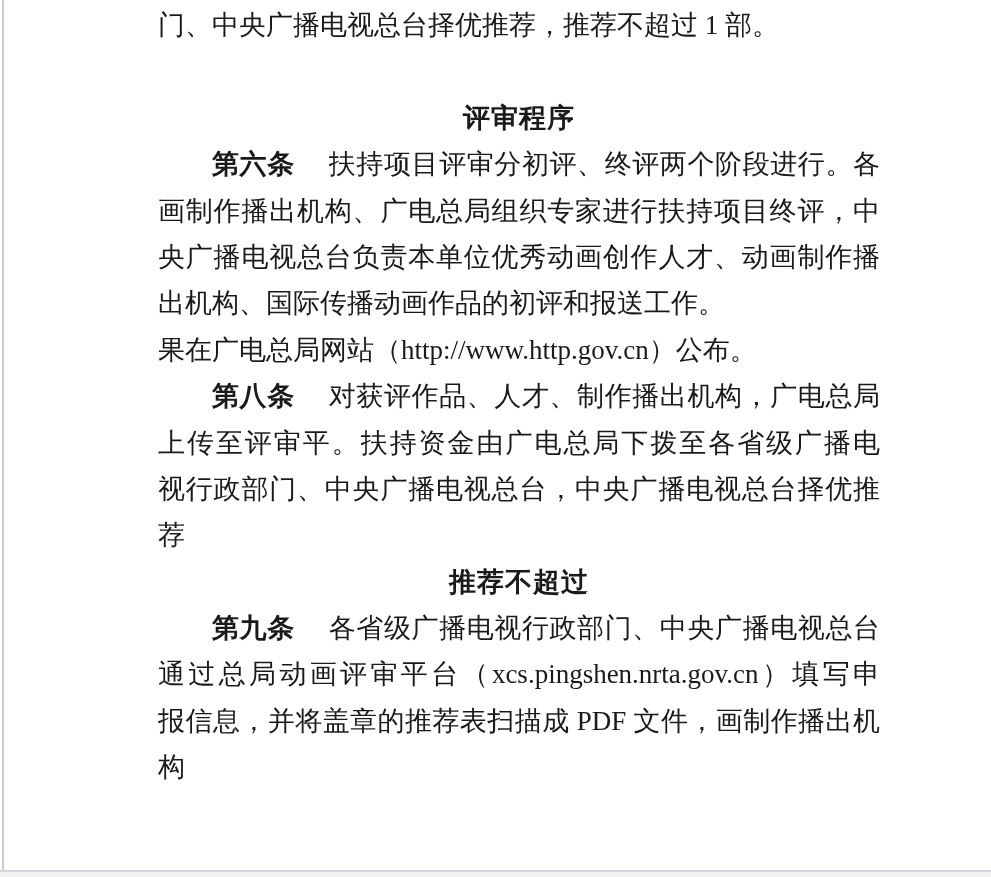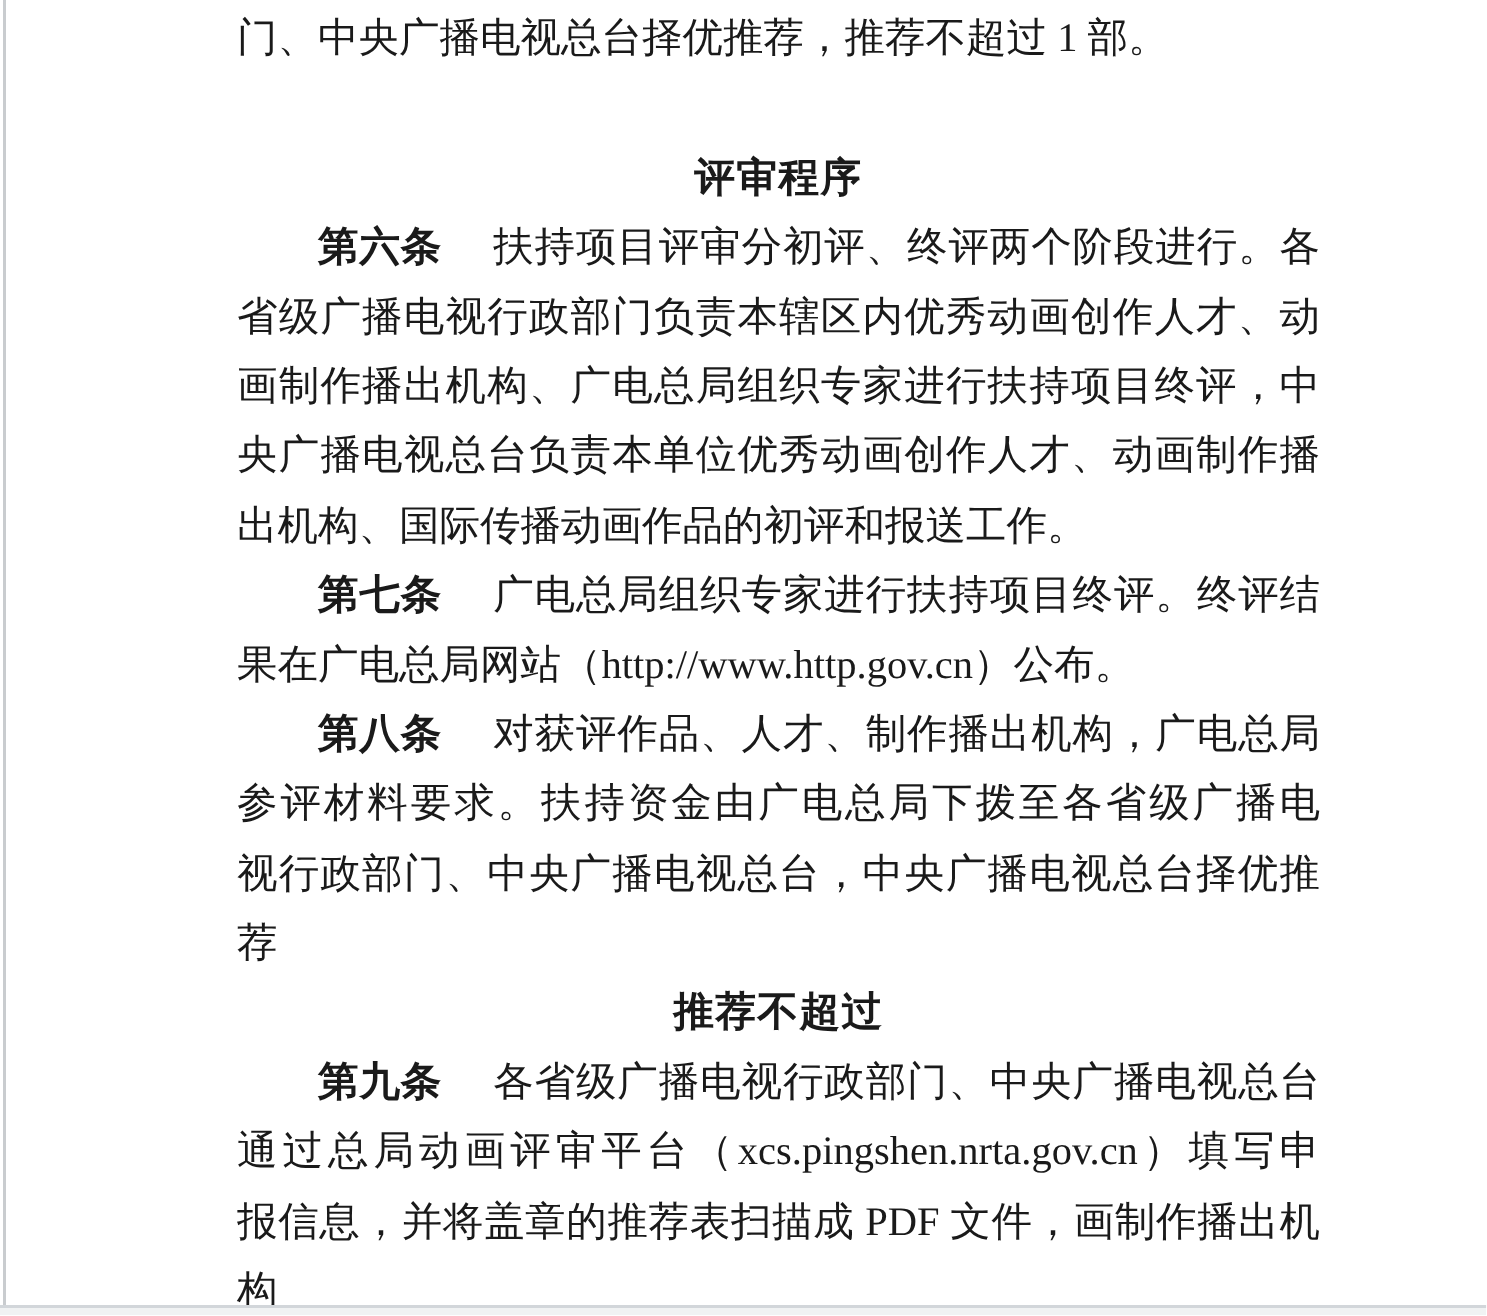--- a/index.html
+++ b/index.html
@@ -82,28 +82,26 @@
 </style>
 </head>
 <body>
 
 <div class="page">
   <div class="content">
       <div class="line body"><span class="seg">门、中央广播电视总台择优推荐，推荐不超过 1 部。</span></div>
       <div class="line blank"></div>
       <div class="line heading">评审程序</div>
       <div class="line body justify indent"><span class="term">第六条</span><span class="seg">扶持项目评审分初评、终评两个阶段进行。各</span></div>
-      <div class="line body justify"><span class="seg">省级广播电视行政部门负责本辖区内优秀动画创作人才、动</span></div>
       <div class="line body justify"><span class="seg">画制作播出机构、广电总局组织专家进行扶持项目终评，中</span></div>
       <div class="line body justify"><span class="seg">央广播电视总台负责本单位优秀动画创作人才、动画制作播</span></div>
       <div class="line body"><span class="seg">出机构、国际传播动画作品的初评和报送工作。</span></div>
-      <div class="line body justify indent"><span class="term">第七条</span><span class="seg">广电总局组织专家进行扶持项目终评。终评结</span></div>
       <div class="line body"><span class="seg">果在广电总局网站（http://www.http.gov.cn）公布。</span></div>
       <div class="line body justify indent"><span class="term">第八条</span><span class="seg">对获评作品、人才、制作播出机构，广电总局</span></div>
-      <div class="line body justify"><span class="seg">参评材料要求。扶持资金由广电总局下拨至各省级广播电</span></div>
+      <div class="line body justify"><span class="seg">上传至评审平。扶持资金由广电总局下拨至各省级广播电</span></div>
       <div class="line body justify"><span class="seg">视行政部门、中央广播电视总台，中央广播电视总台择优推荐</span></div>
       <div class="line blank"></div>
       <div class="line heading">推荐不超过</div>
       <div class="line body justify indent"><span class="term">第九条</span><span class="seg">各省级广播电视行政部门、中央广播电视总台</span></div>
       <div class="line body justify"><span class="seg">通过总局动画评审平台（xcs.pingshen.nrta.gov.cn）填写申</span></div>
       <div class="line body justify"><span class="seg">报信息，并将盖章的推荐表扫描成 PDF 文件，画制作播出机构</span></div>
     </div>
   <div class="edge-left"></div>
   <div class="bottom-line"></div>
   <div class="bottom-strip"></div>

